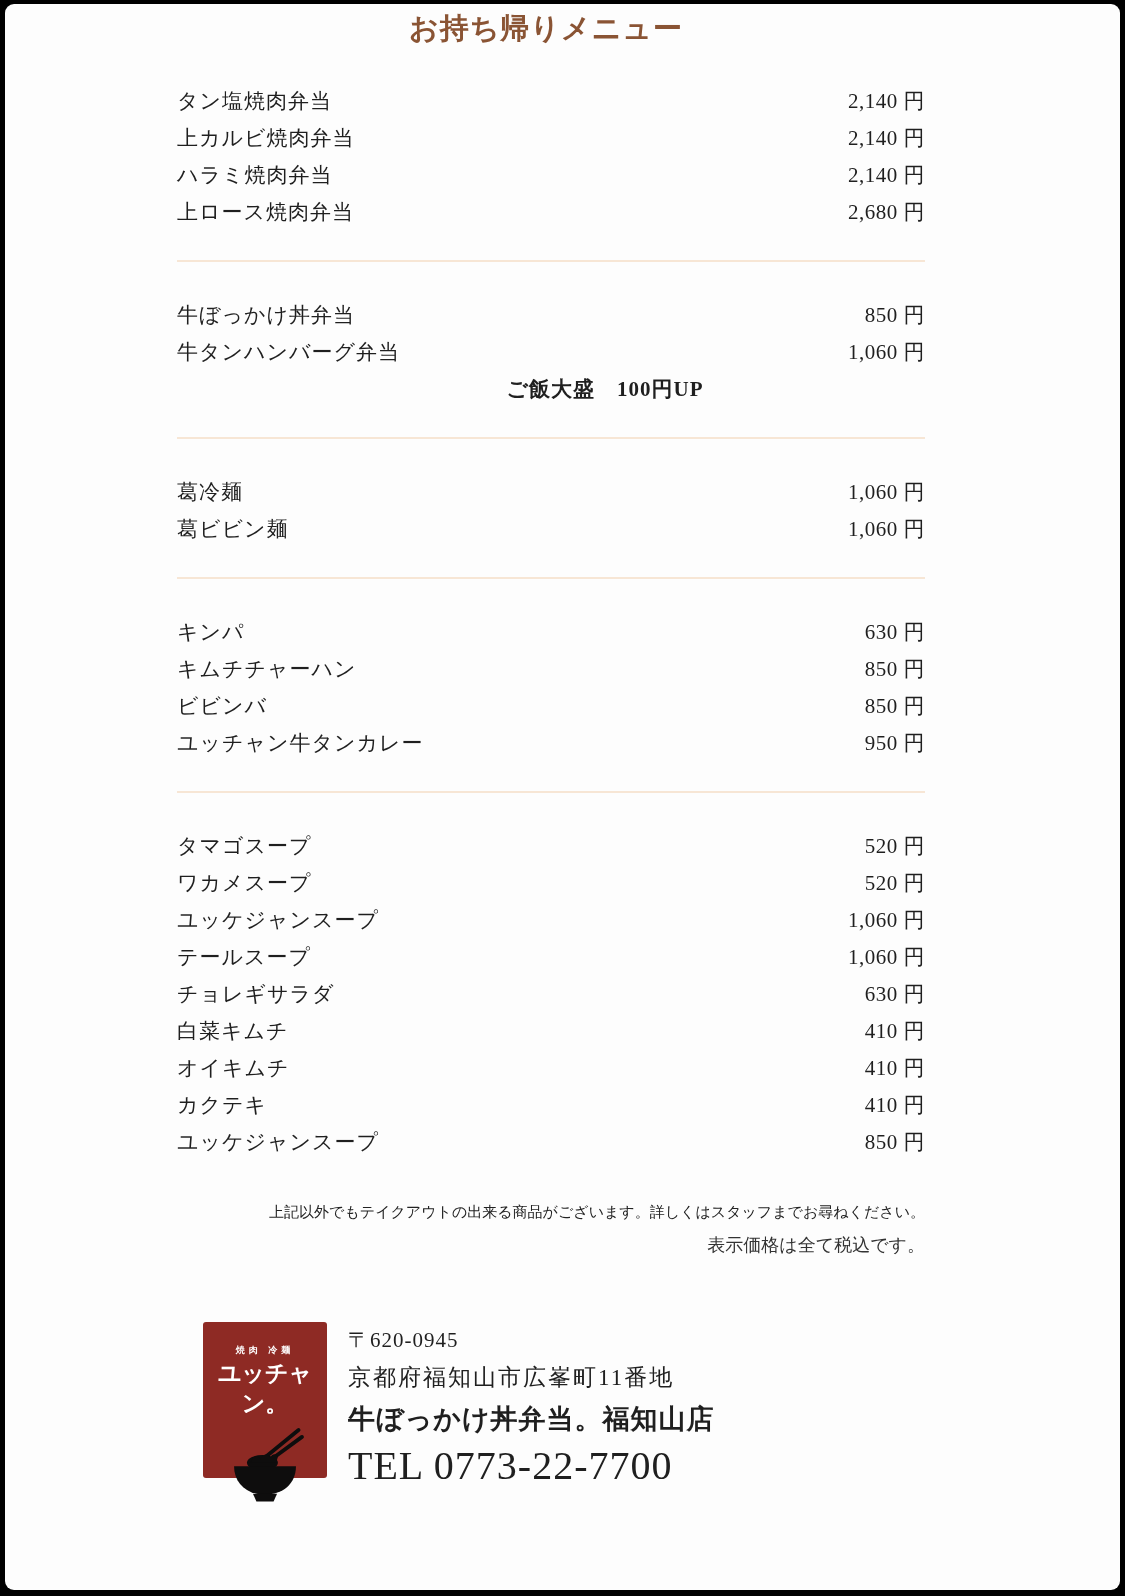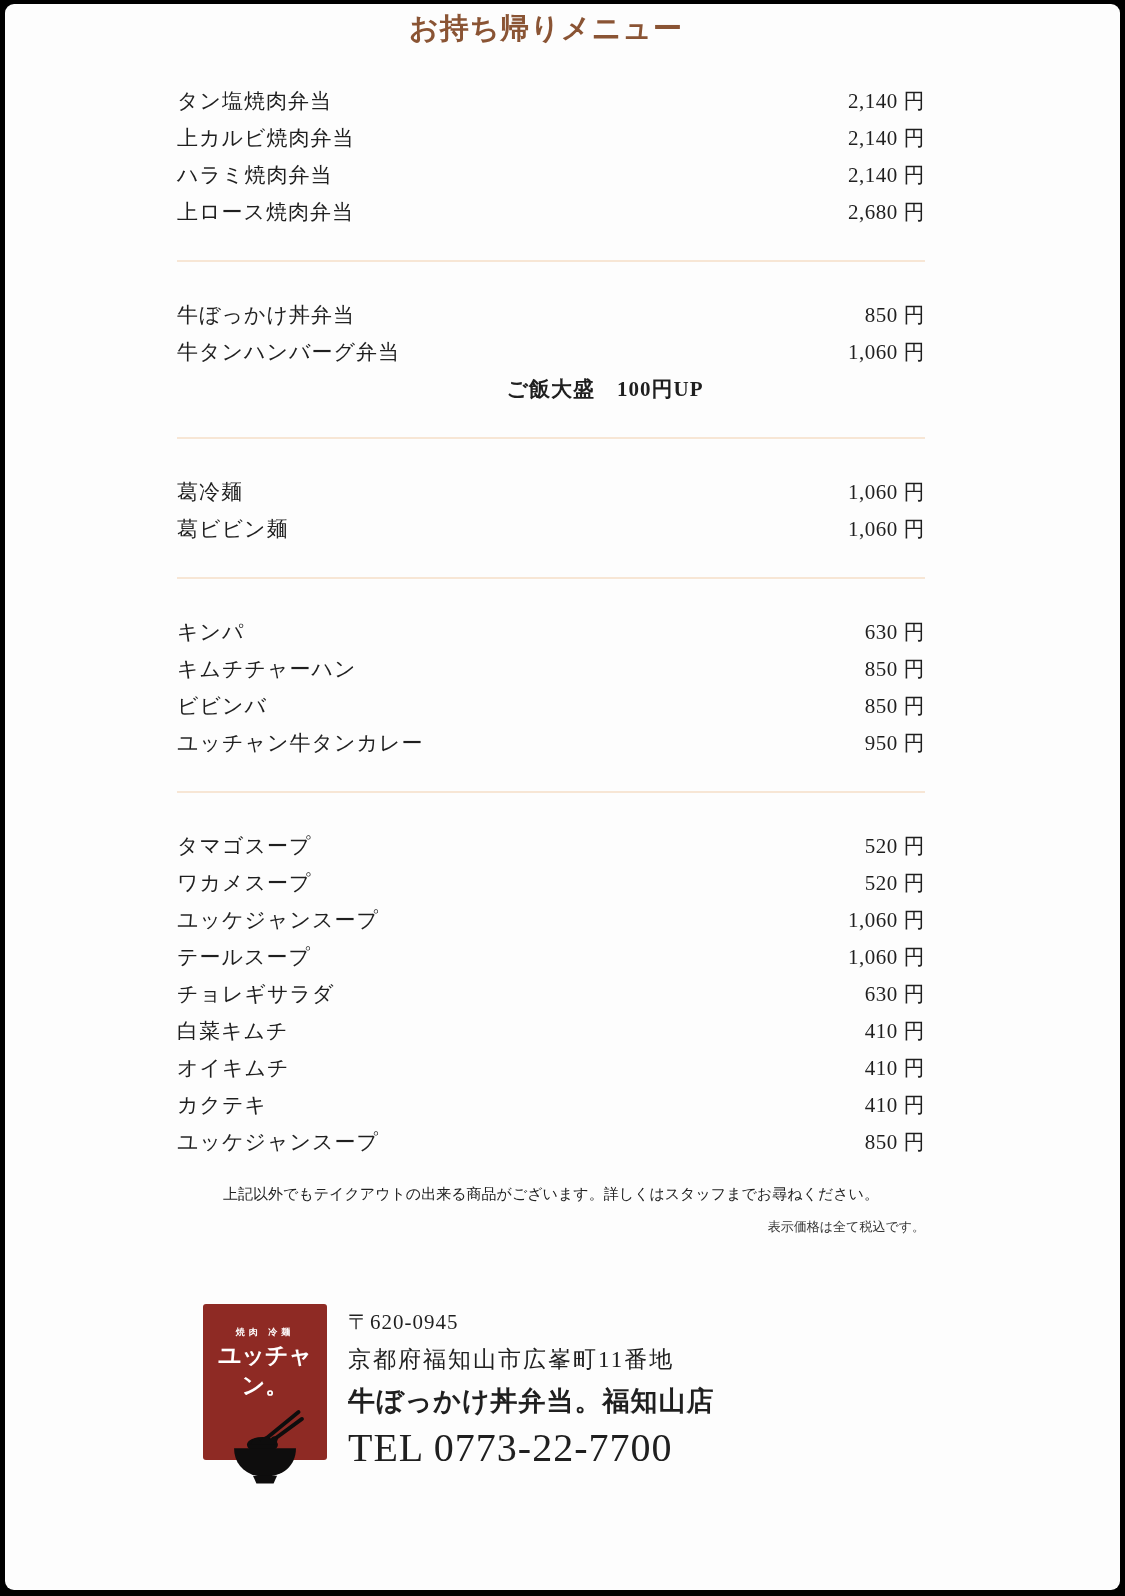--- a/index.html
+++ b/index.html
@@ -52,32 +52,32 @@
     font-weight: bold;
   }
   .item-name { letter-spacing: 1px; }
   .item-price { letter-spacing: 0.5px; }
   .divider {
     height: 2px;
     background: var(--divider-color, #f7e6d5);
     margin: 30px 0 34px 0;
   }
   .note-takeout {
-    margin: 20px 0 0 172px;
-    width: 748px;
-    text-align: center;
+    margin: 38px 0 0 172px;
+    width: 748px;
+    text-align: right;
     font-size: 15px;
     line-height: 28px;
     color: #222;
   }
   .note-tax {
     margin: 10px 0 0 172px;
     width: 748px;
     text-align: right;
-    font-size: 13px;
+    font-size: 18px;
     line-height: 18px;
     color: #333;
   }
   .footer {
     display: flex;
     align-items: flex-start;
     margin: 68px 0 0 198px;
   }
   .logo {
     width: 124px;

